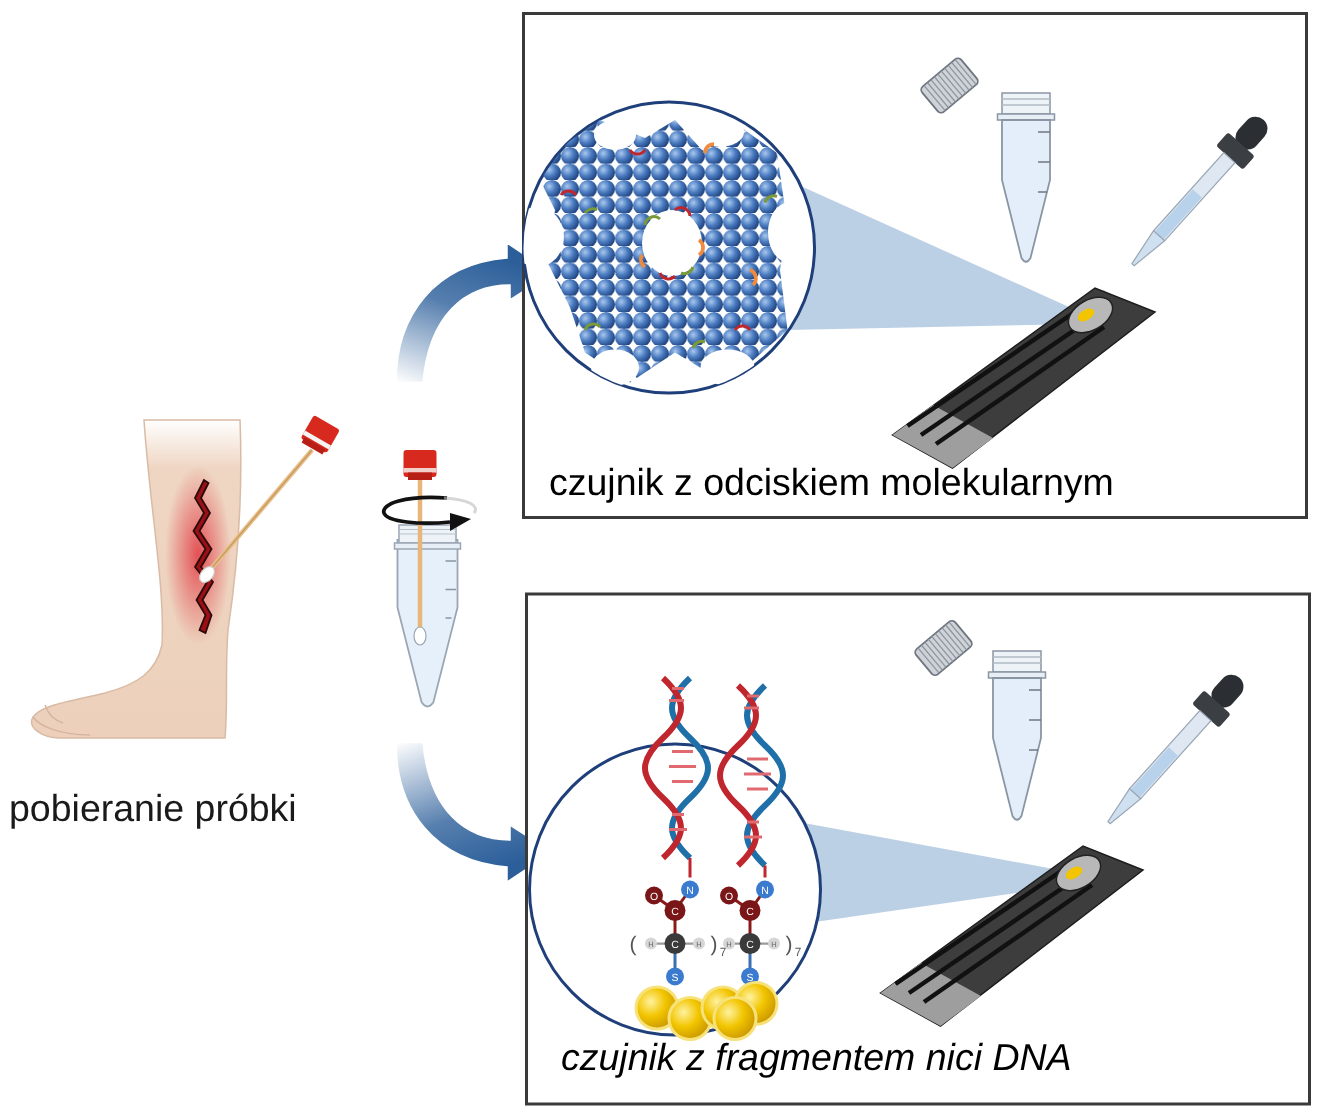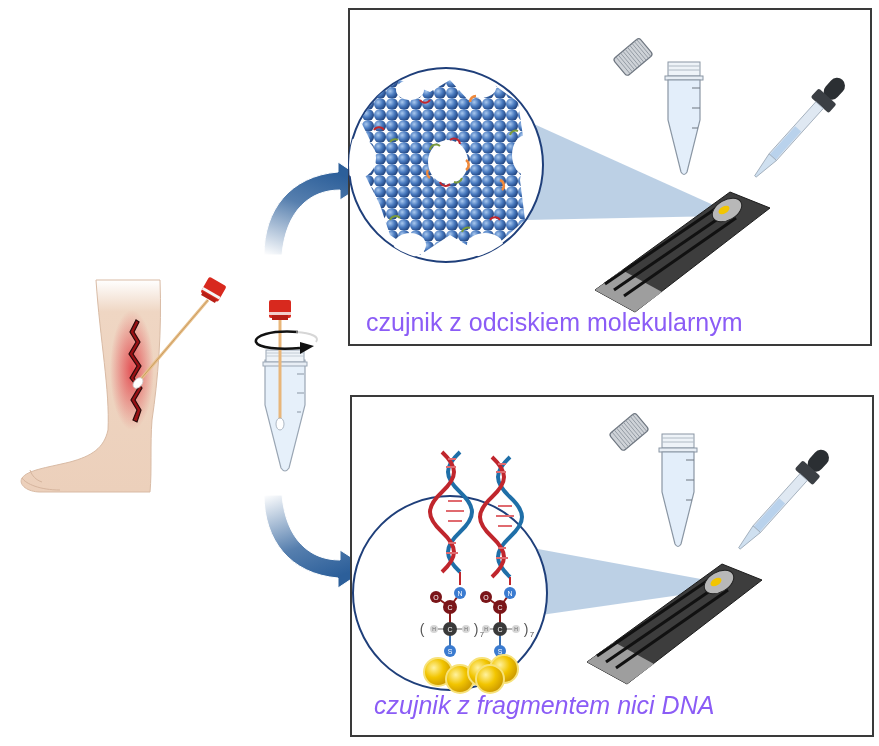--- a/index.html
+++ b/index.html
@@ -1,20 +1,20 @@
 <!DOCTYPE html>
 <html><head>
   <meta charset="utf-8">
   <style>
     html, body { margin: 0; padding: 0; background: #ffffff; }
     body { width: 879px; height: 746px; position: relative; overflow: hidden;
            font-family: "Liberation Sans", "DejaVu Sans", sans-serif; color: #1a1a1a; }
     .abs { position: absolute; }
     .panel { position: absolute; border: 2px solid #3a3a3a; box-sizing: border-box; background: #fff; }
-    .panel-label { position: absolute; font-size: 25px; color: #8b5cf6; white-space: nowrap; }
+    .panel-label { position: absolute; font-size: 25px; color: #000000; white-space: nowrap; }
     .main-label { position: absolute; font-size: 25px; color: #1a1a1a; white-space: nowrap; }
     svg { position: absolute; overflow: visible; }
   </style>
 </head>
 <body>
 
 <div class="abs" style="left:0;top:270px;width:250px;height:300px;">
   <svg width="250" height="240" style="left:0;top:0;">
     <defs>
       <linearGradient id="legFade" x1="0" y1="0" x2="0" y2="1">
@@ -41,20 +41,21 @@
   <svg width="250" height="240" style="left:0;top:0;">
     <line x1="208" y1="30" x2="140" y2="110" stroke="#e8c08a" stroke-width="3"></line>
     <line x1="208" y1="30" x2="140" y2="110" stroke="#c99b60" stroke-width="1"></line>
     <ellipse cx="138" cy="113" rx="6" ry="4" fill="#ffffff" stroke="#cfcfcf" stroke-width="0.8" transform="rotate(-50 138 113)"></ellipse>
     <g transform="rotate(30 212 22)">
       <rect x="202" y="10" width="20" height="18" rx="2" fill="#d8291e"></rect>
       <rect x="202" y="22" width="20" height="3" fill="#f4f4f4"></rect>
       <rect x="204" y="26" width="16" height="4" fill="#b71f16"></rect>
     </g>
   </svg>
+  <div class="main-label" style="left:6px;top:255px;">pobieranie próbki</div>
 </div>
 
 <svg width="130" height="110" style="left:250px;top:150px;">
   <defs>
     <linearGradient id="arrowGradUp" x1="0" y1="1" x2="0.4" y2="0">
       <stop offset="0" stop-color="#2c5f9a" stop-opacity="0"></stop>
       <stop offset="0.6" stop-color="#2c5f9a" stop-opacity="0.8"></stop>
       <stop offset="1" stop-color="#2c5f9a" stop-opacity="1"></stop>
     </linearGradient>
   </defs>

